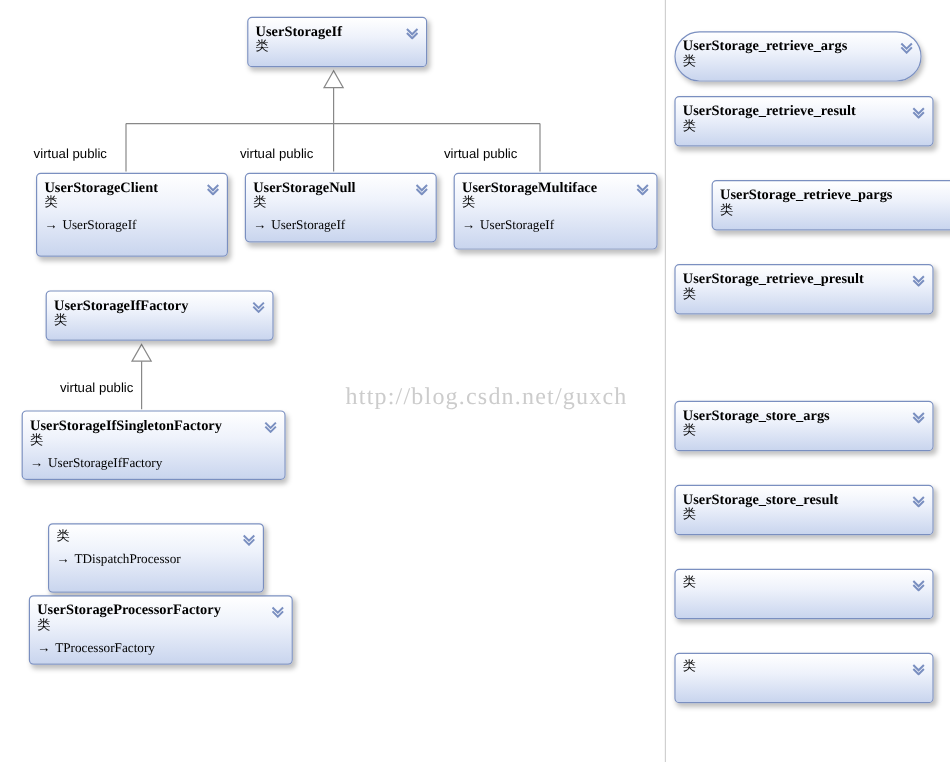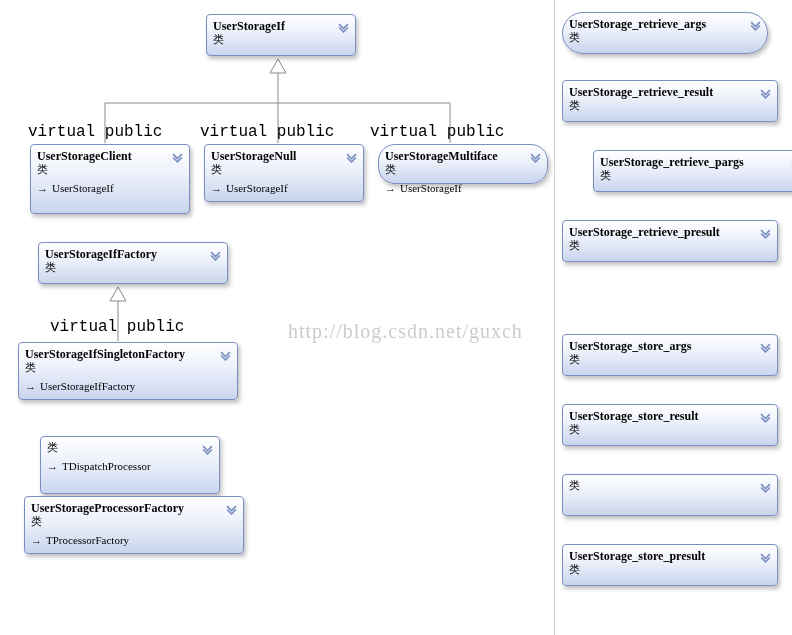--- a/index.html
+++ b/index.html
@@ -55,22 +55,22 @@
     color: #7a8fc0;
     display: flex;
     align-items: center;
     justify-content: center;
     font-size: 10px;
     font-weight: bold;
     pointer-events: none;
   }
   .label {
     position: absolute;
-    font-family: Liberation Mono, monospace;
-    font-size: 16px;
+    font-family: Liberation Sans, sans-serif;
+    font-size: 11px;
     color: #000;
   }
   svg.lines {
     position: absolute;
     left: 0; top: 0;
     width: 792px; height: 635px;
     pointer-events: none;
   }
   .lines line {
     stroke: #888;
@@ -154,21 +154,21 @@
         <span>UserStorageIf</span>
       </div>
     <span class="chev">
         <svg width="11" height="11" viewBox="0 0 10 10">
           <path d="M1 2 L5 6 L9 2" fill="none" stroke="#7a8fc0" stroke-width="1.5"></path>
           <path d="M1 5 L5 9 L9 5" fill="none" stroke="#7a8fc0" stroke-width="1.5"></path>
         </svg>
       </span>
   </div>
 
-  <div class="box" style="left:378px; top:144px; width:170px; height:40px;border-radius:17px;">
+  <div class="box" style="left:378px; top:144px; width:170px; height:64px;">
     <div class="title">UserStorageMultiface</div>
     <div class="subtitle">类</div>
     <div class="inherit">
         <span class="arrow">→</span>
         <span>UserStorageIf</span>
       </div>
     <span class="chev">
         <svg width="11" height="11" viewBox="0 0 10 10">
           <path d="M1 2 L5 6 L9 2" fill="none" stroke="#7a8fc0" stroke-width="1.5"></path>
           <path d="M1 5 L5 9 L9 5" fill="none" stroke="#7a8fc0" stroke-width="1.5"></path>
@@ -226,21 +226,21 @@
     <span class="chev">
         <svg width="11" height="11" viewBox="0 0 10 10">
           <path d="M1 2 L5 6 L9 2" fill="none" stroke="#7a8fc0" stroke-width="1.5"></path>
           <path d="M1 5 L5 9 L9 5" fill="none" stroke="#7a8fc0" stroke-width="1.5"></path>
         </svg>
       </span>
   </div>
 
   <div class="divider"></div>
 
-  <div class="box" style="left:562px; top:12px;  width:206px; height:42px;border-radius:21px;">
+  <div class="box" style="left:562px; top:26px;  width:206px; height:42px;border-radius:21px;">
     <div class="title">UserStorage_retrieve_args</div>
     <div class="subtitle">类</div>
     <span class="chev">
         <svg width="11" height="11" viewBox="0 0 10 10">
           <path d="M1 2 L5 6 L9 2" fill="none" stroke="#7a8fc0" stroke-width="1.5"></path>
           <path d="M1 5 L5 9 L9 5" fill="none" stroke="#7a8fc0" stroke-width="1.5"></path>
         </svg>
       </span>
   </div>
   <div class="box" style="left:562px; top:80px;  width:216px; height:42px;">
@@ -297,21 +297,20 @@
   <div class="box" style="left:562px; top:474px; width:216px; height:42px;">
     <div class="subtitle">类</div>
     <span class="chev">
         <svg width="11" height="11" viewBox="0 0 10 10">
           <path d="M1 2 L5 6 L9 2" fill="none" stroke="#7a8fc0" stroke-width="1.5"></path>
           <path d="M1 5 L5 9 L9 5" fill="none" stroke="#7a8fc0" stroke-width="1.5"></path>
         </svg>
       </span>
   </div>
   <div class="box" style="left:562px; top:544px; width:216px; height:42px;">
-    <div class="title">UserStorage_store_presult</div>
     <div class="subtitle">类</div>
     <span class="chev">
         <svg width="11" height="11" viewBox="0 0 10 10">
           <path d="M1 2 L5 6 L9 2" fill="none" stroke="#7a8fc0" stroke-width="1.5"></path>
           <path d="M1 5 L5 9 L9 5" fill="none" stroke="#7a8fc0" stroke-width="1.5"></path>
         </svg>
       </span>
   </div>
 
   <div class="watermark" style="left:288px; top:320px;">http://blog.csdn.net/guxch</div>

